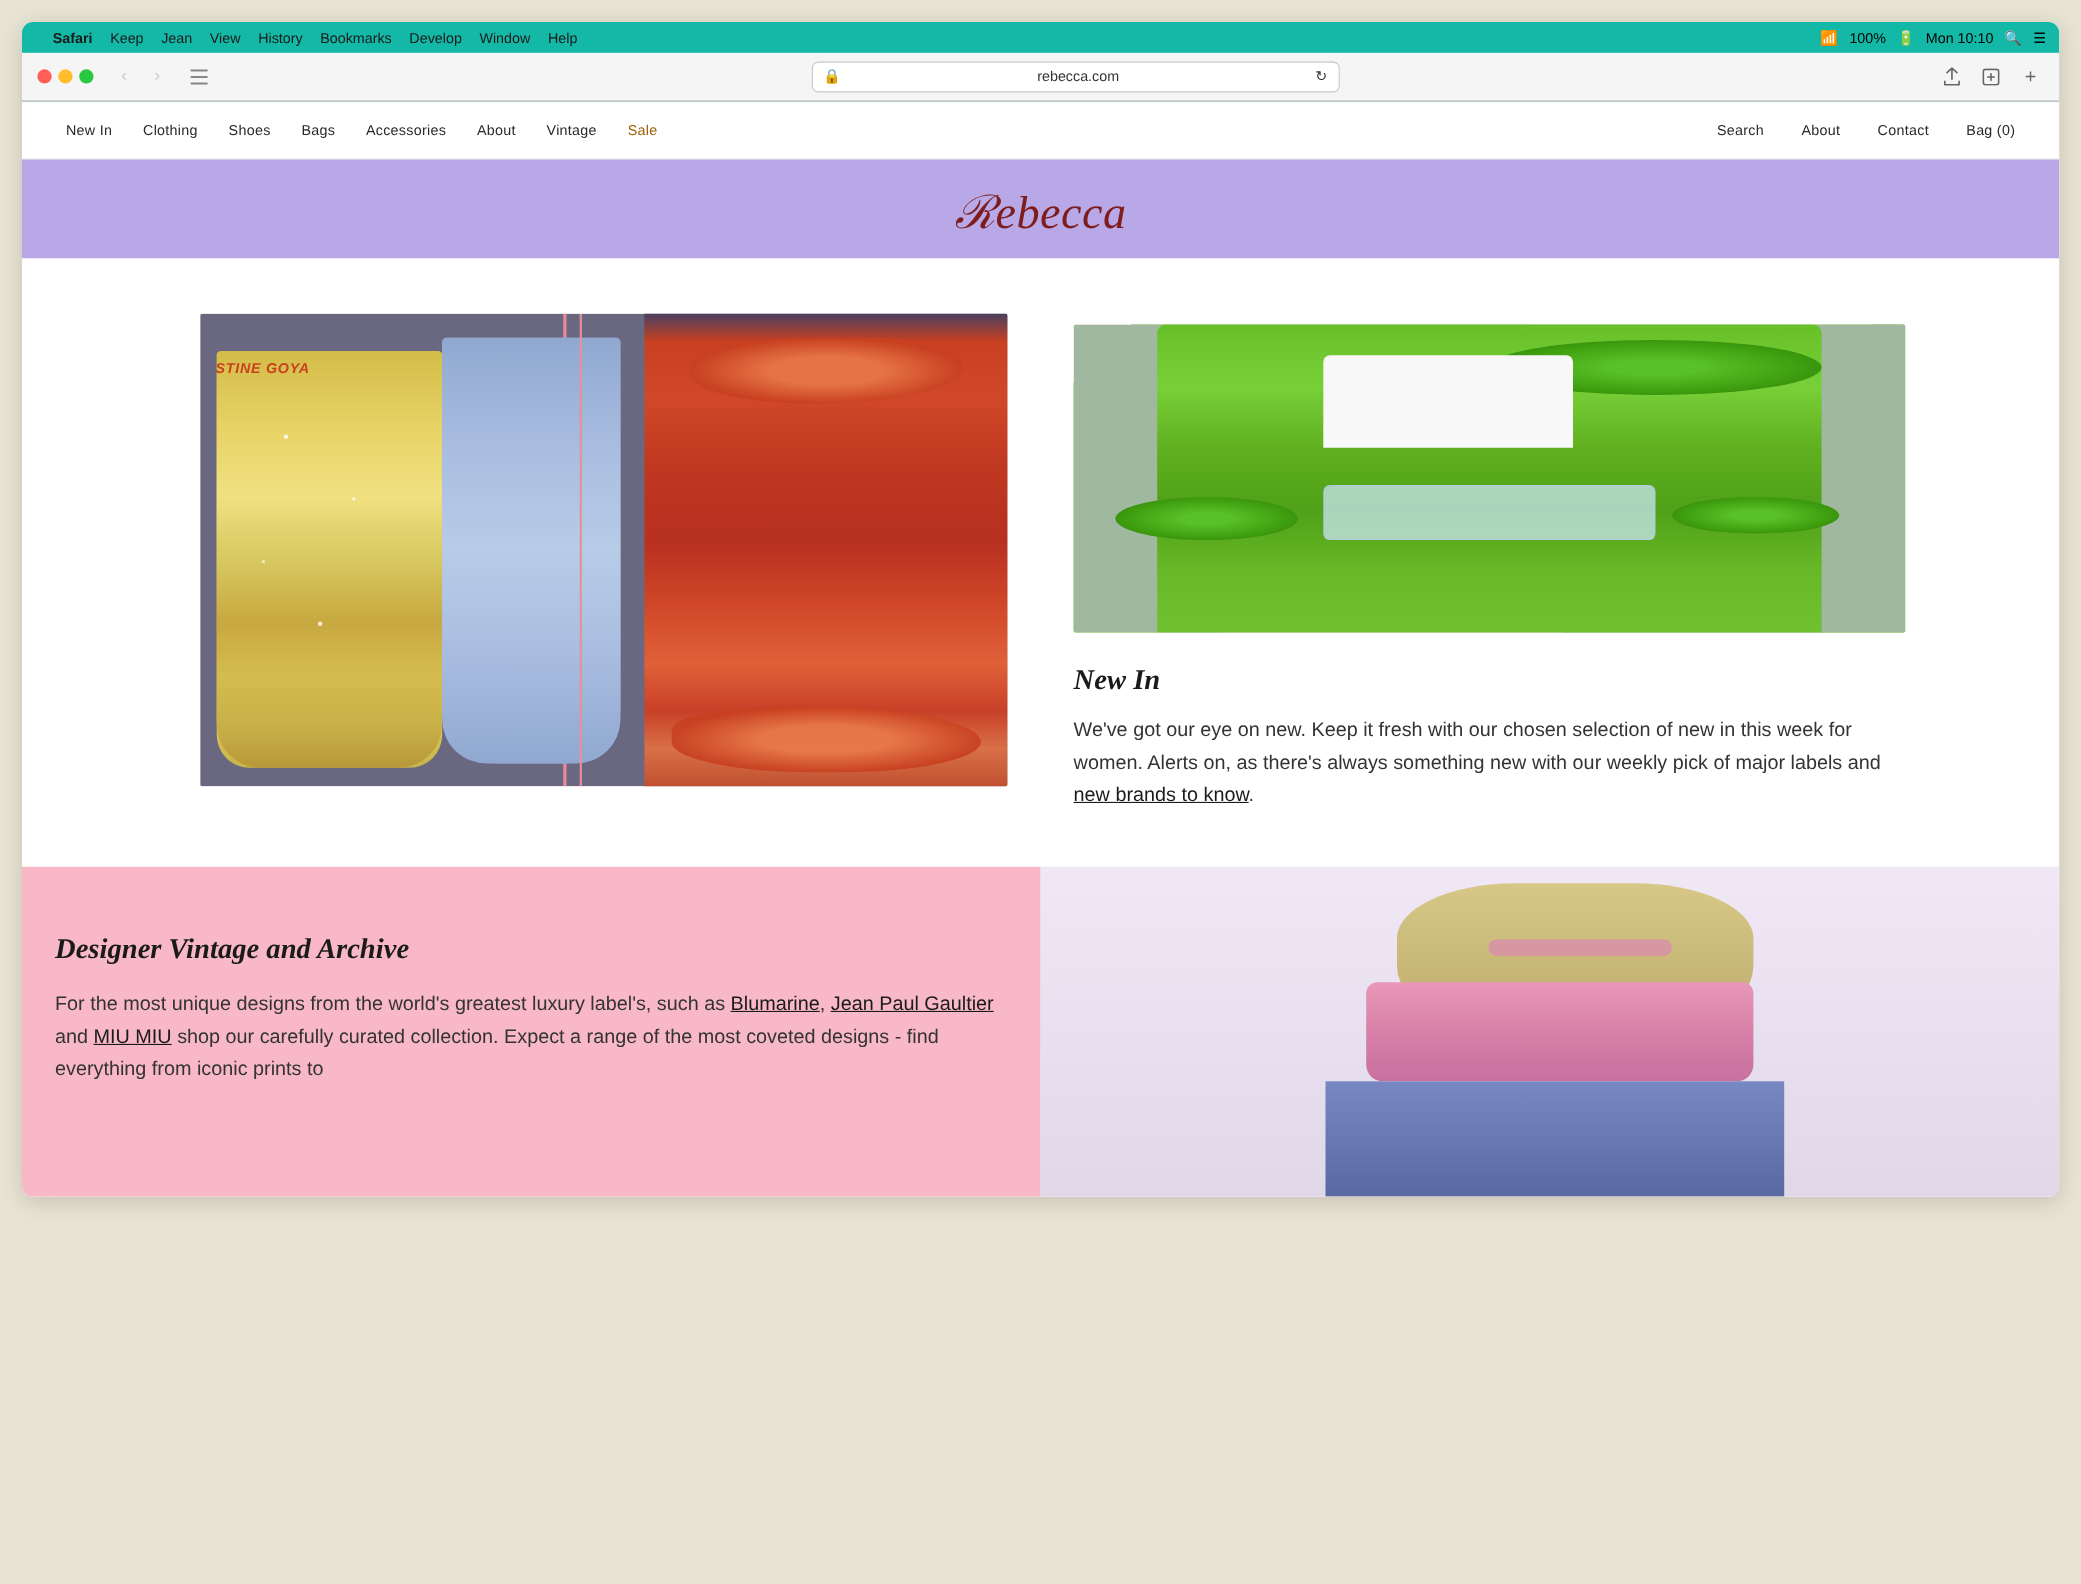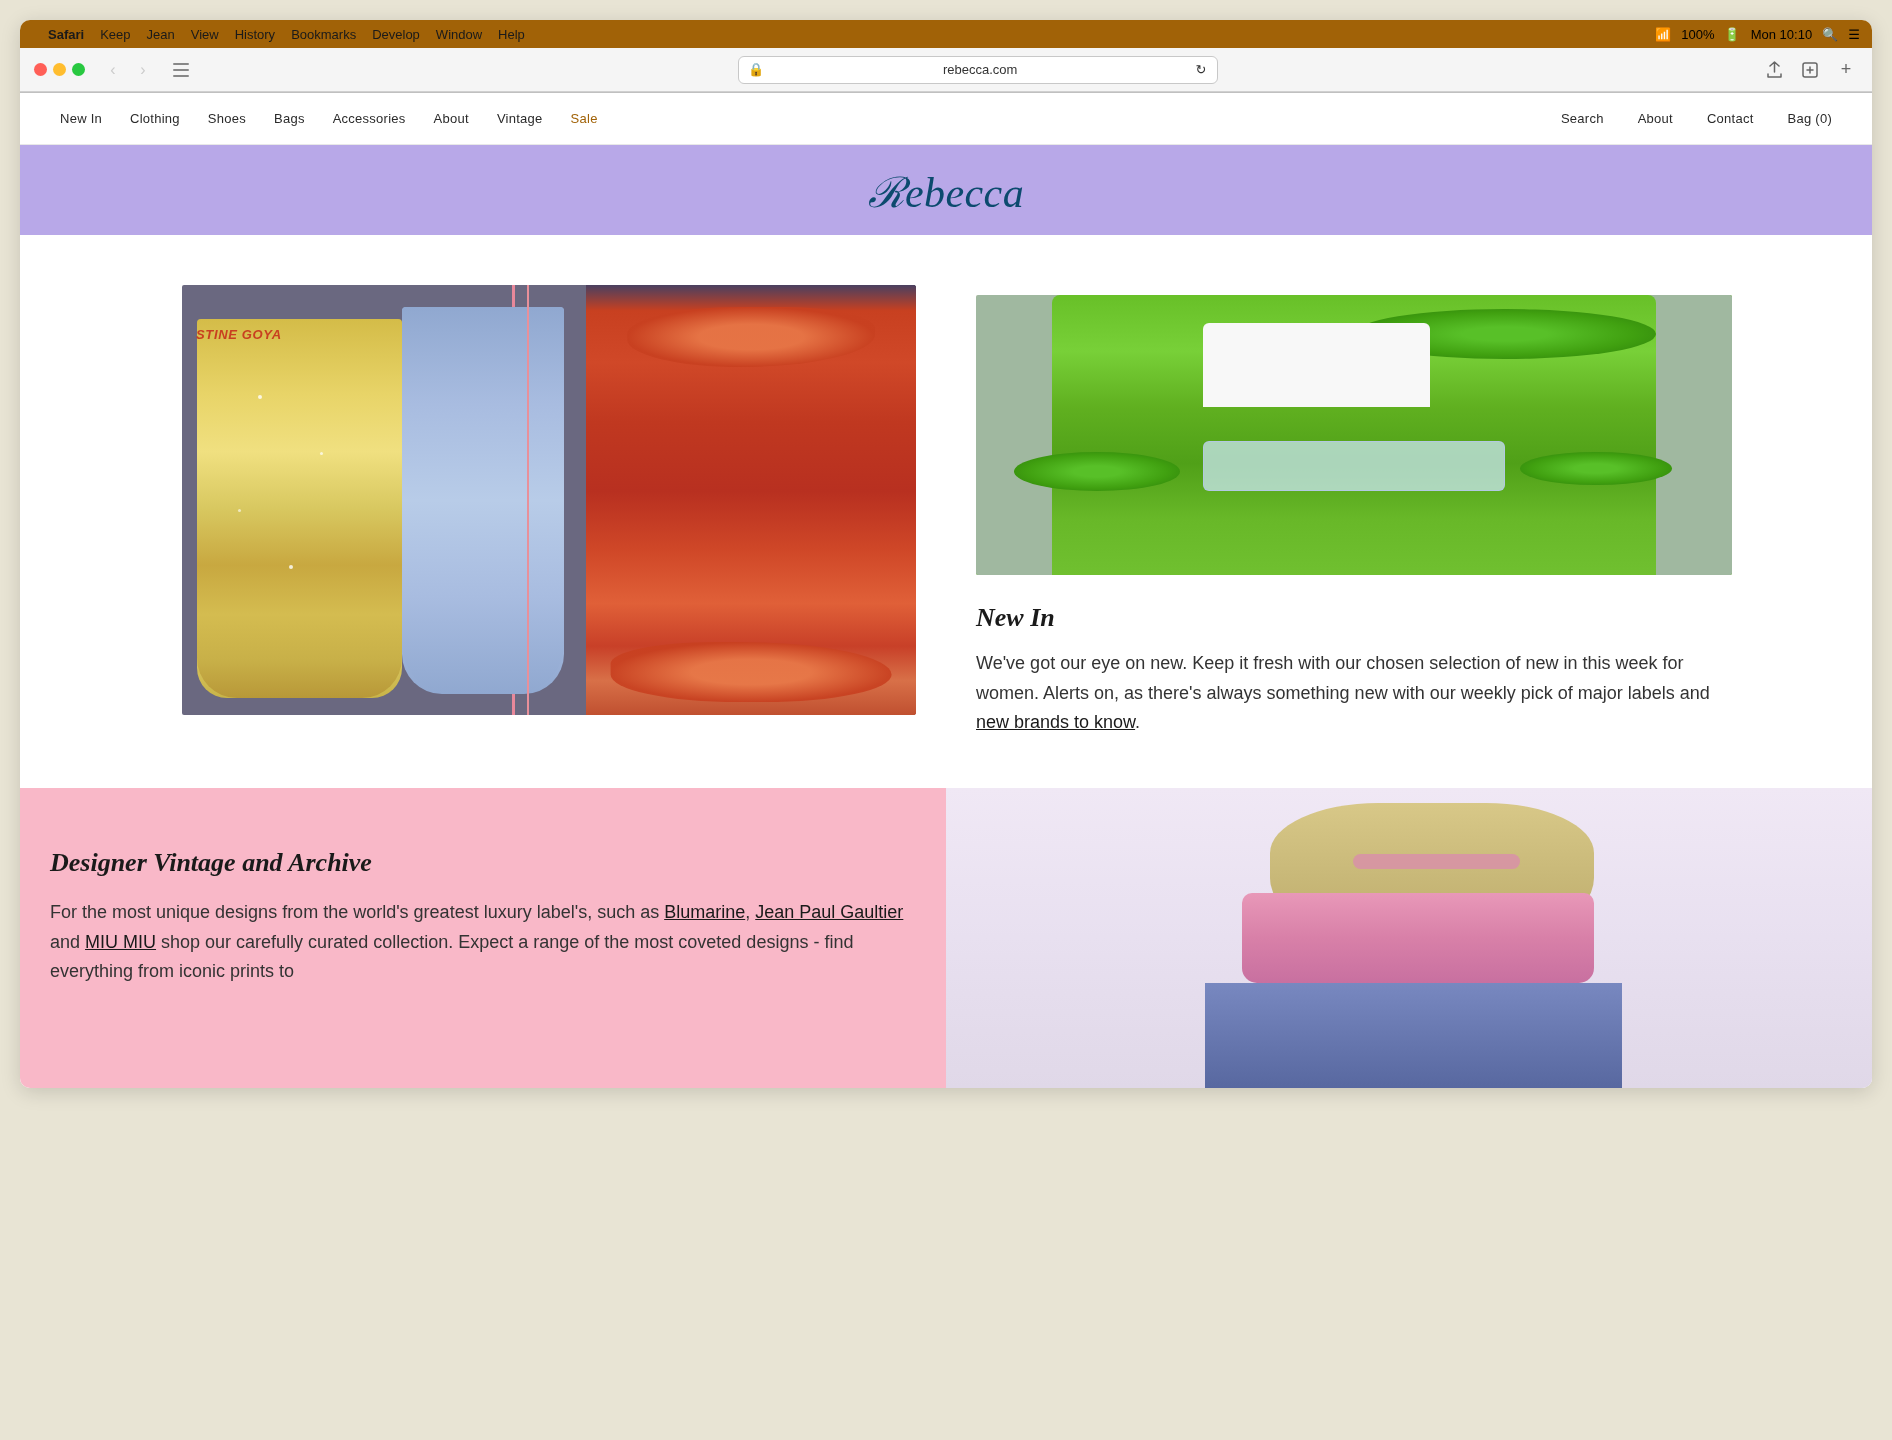--- a/index.html
+++ b/index.html
@@ -5,21 +5,21 @@
     * { margin: 0; padding: 0; box-sizing: border-box; }
     body {
       background: #e8e4d4;
       font-family: -apple-system, BlinkMacSystemFont, 'Helvetica Neue', Arial, sans-serif;
       width: 1892px;
       min-height: 1440px;
     }
 
     
     .mac-chrome {
-      background: #a16207;
+      background: #14b8a6;
       border-bottom: 1px solid #c0c0c0;
     }
     .mac-menubar {
       display: flex;
       align-items: center;
       height: 28px;
       padding: 0 12px;
       font-size: 13px;
       gap: 16px;
     }
@@ -187,21 +187,21 @@
     .hero-banner {
       background: #b8a8e8;
       height: 90px;
       display: flex;
       align-items: center;
       justify-content: center;
     }
     .site-logo {
       font-family: Georgia, 'Times New Roman', serif;
       font-size: 36px;
-      color: #0c4a6e;
+      color: #7f1d1d;
       font-style: italic;
       letter-spacing: 0.02em;
       text-align: center;
     }
 
     
     .main-content {
       background: white;
       margin: 0;
       padding: 50px 140px;

